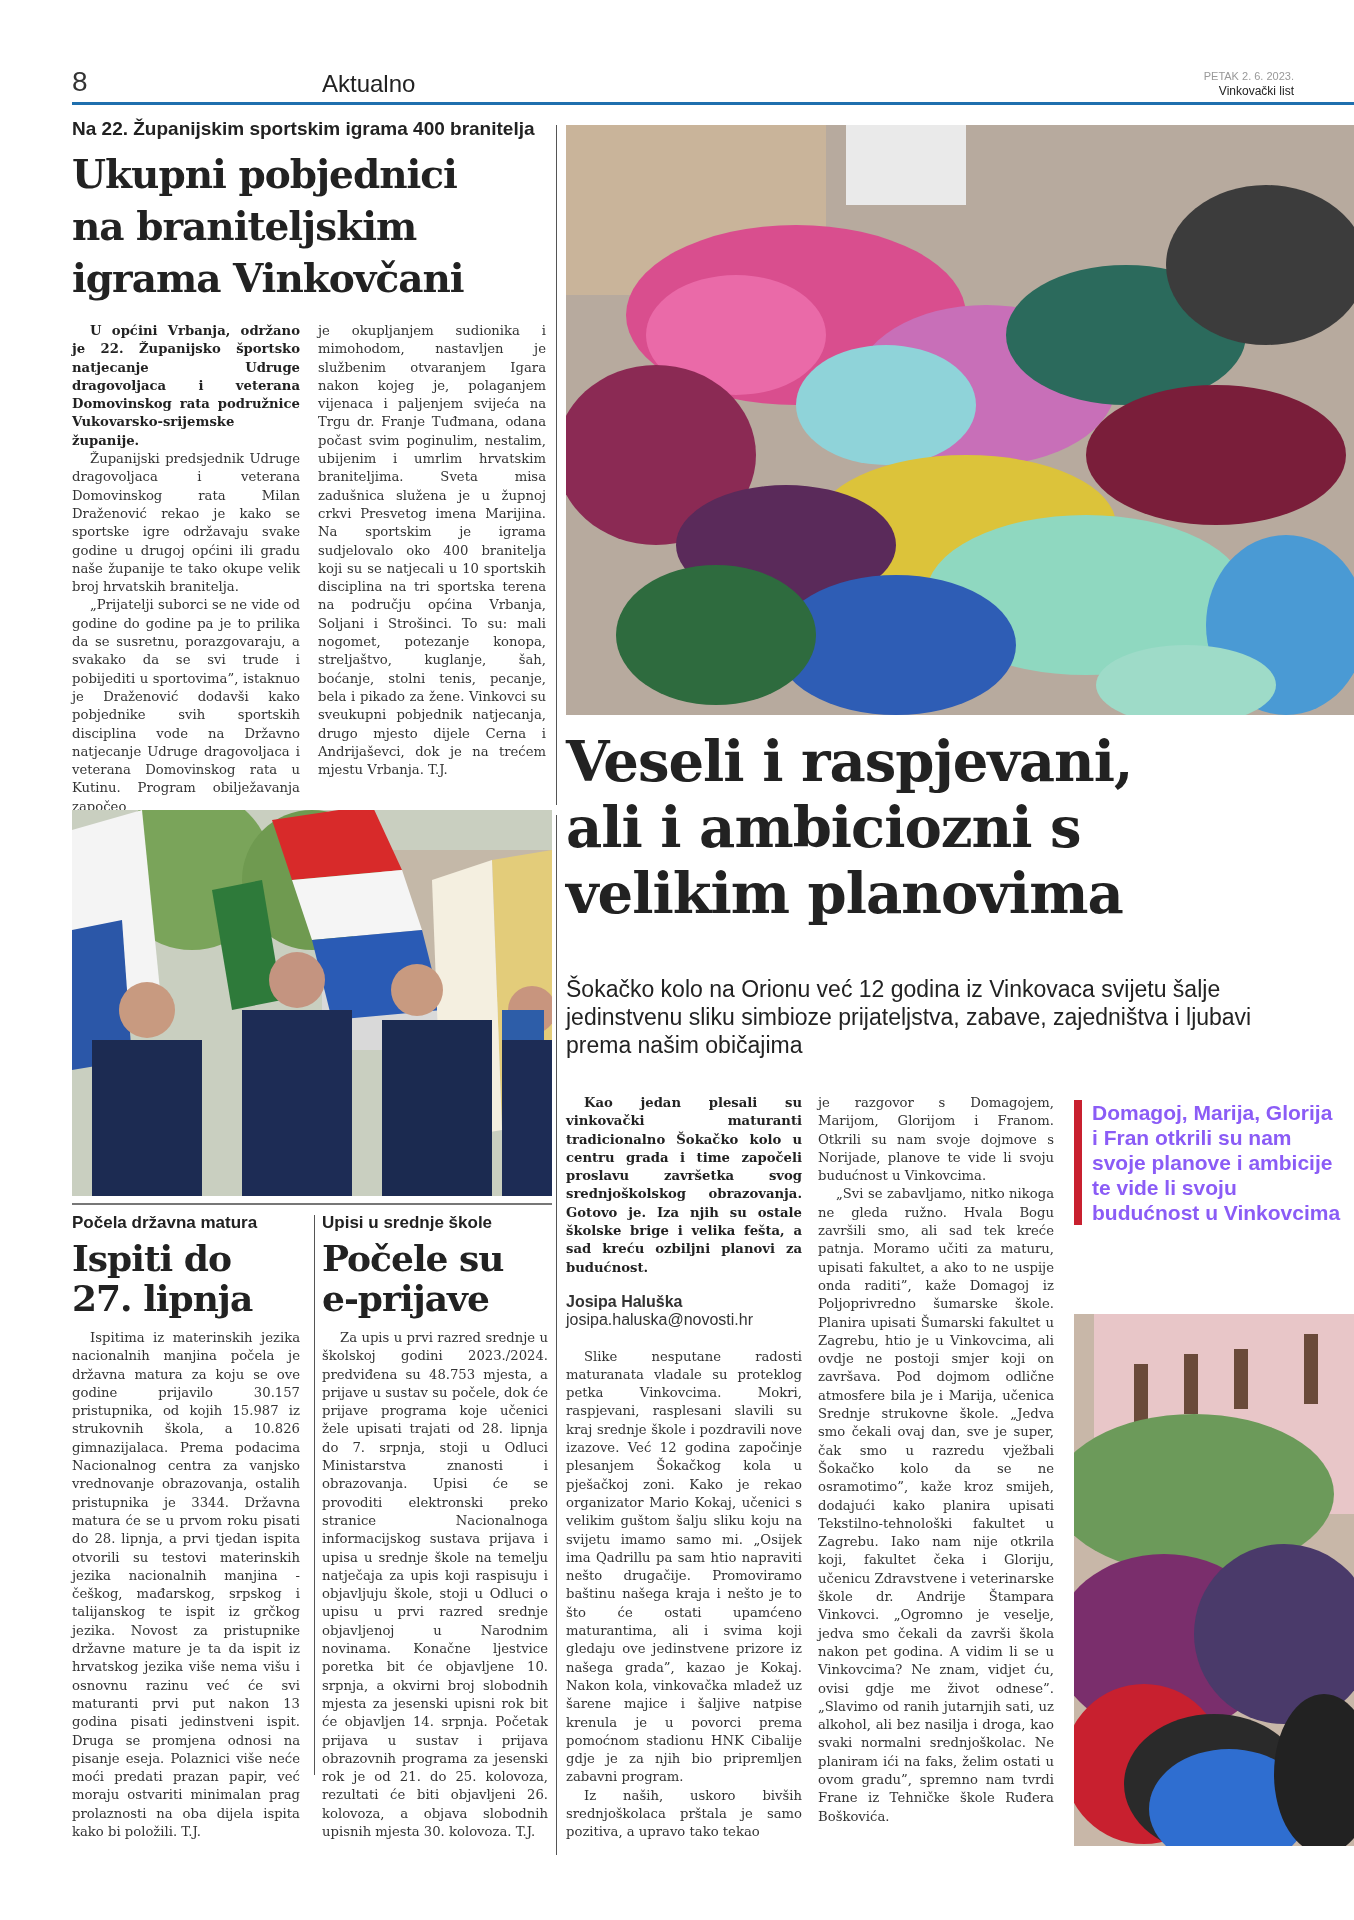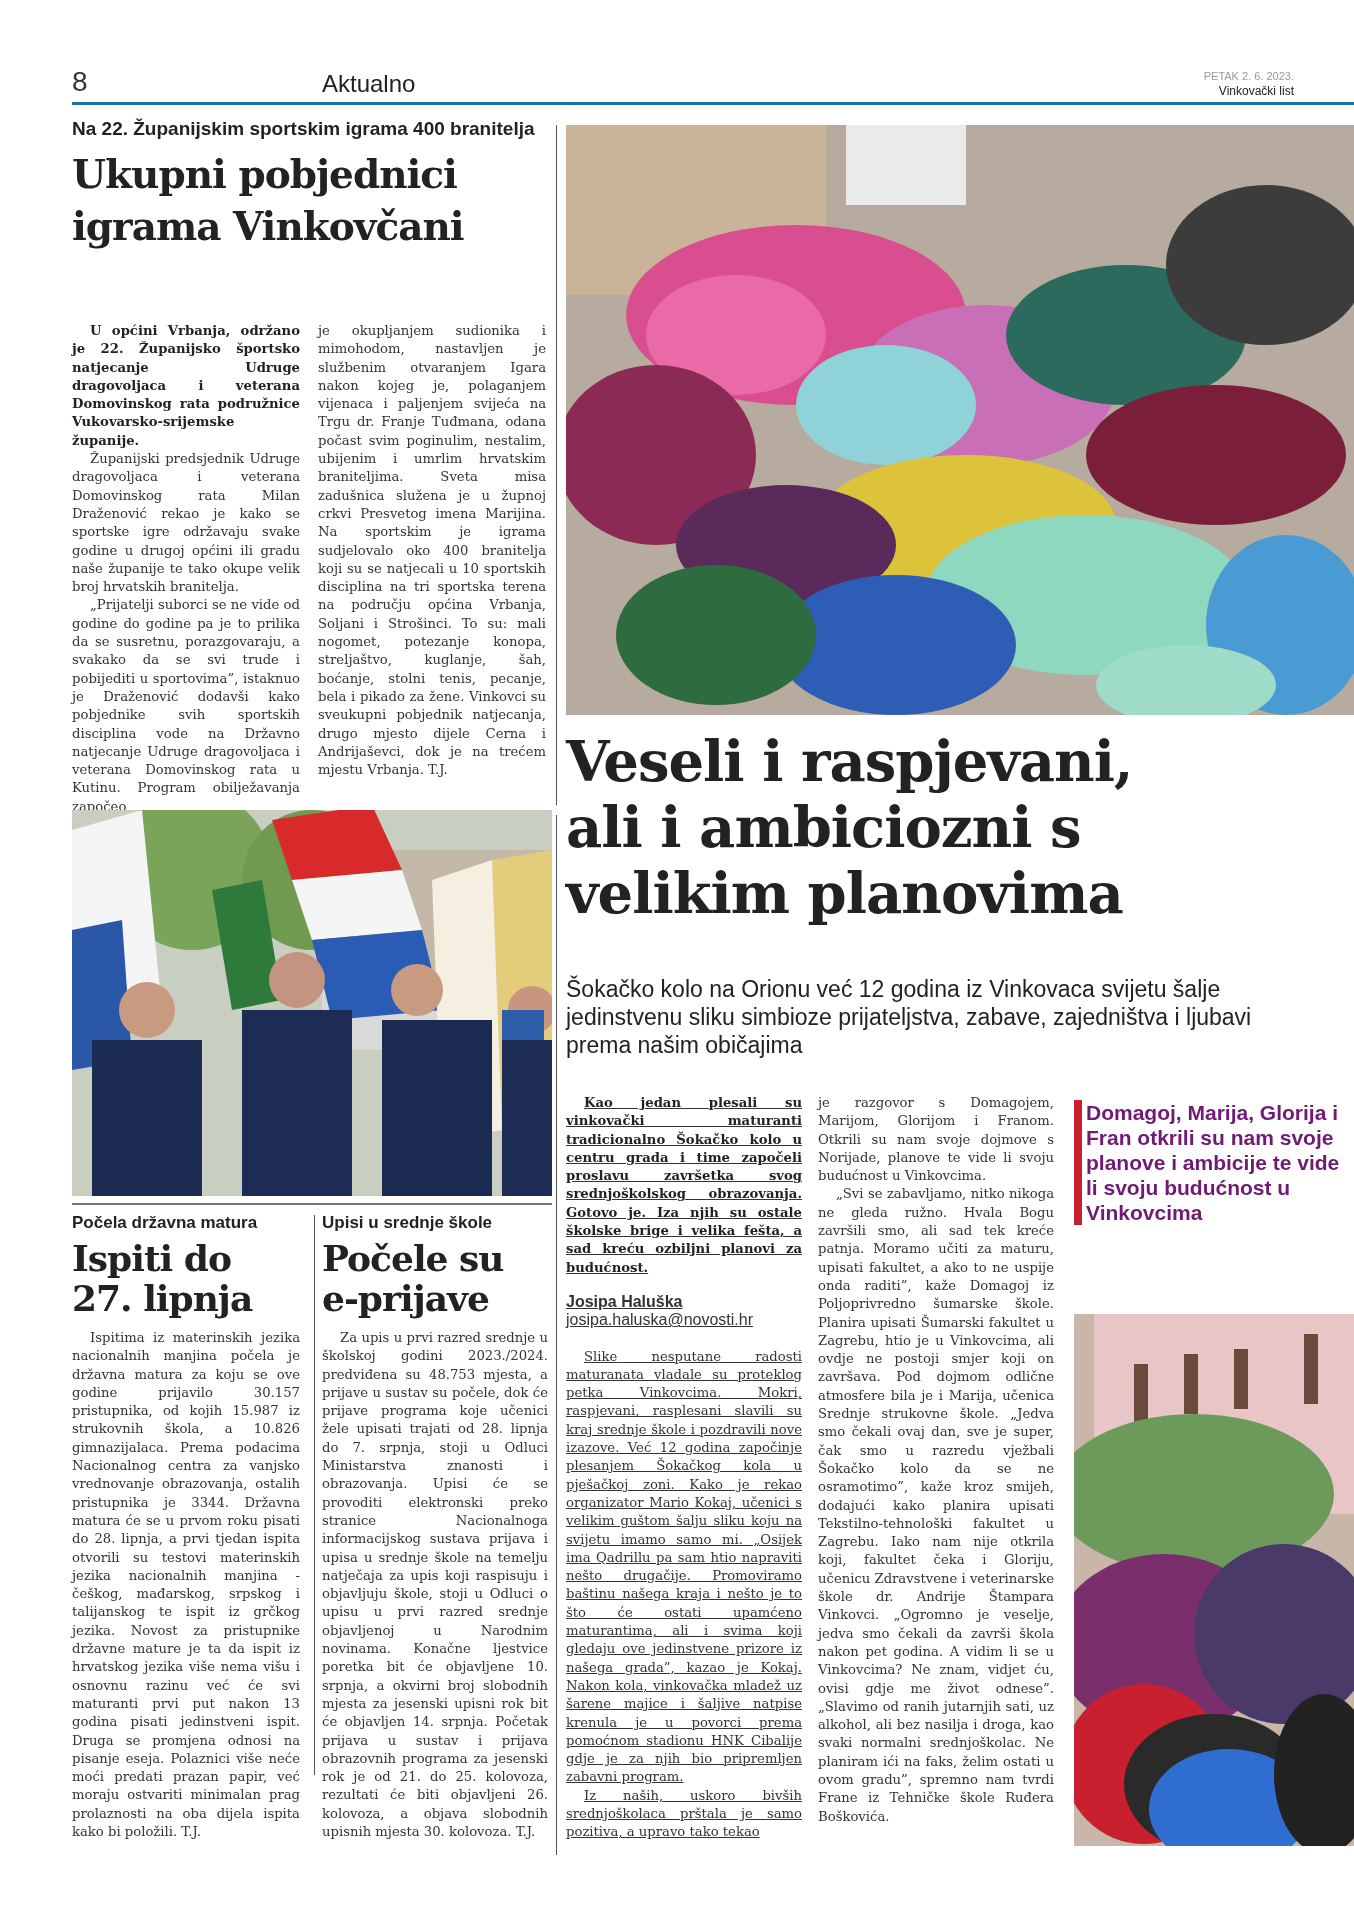--- a/index.html
+++ b/index.html
@@ -12,34 +12,35 @@
   .hdr-line { left: 72px; top: 102px; width: 1282px; height: 3px; background: #1f6fae; }
   .kicker { font-family: "Liberation Sans", sans-serif; font-weight: bold; color: #222; }
   .headline { font-family: "DejaVu Serif", serif; font-weight: bold; color: #222; letter-spacing: -1px; }
   .col { font-family: "DejaVu Serif", serif; font-size: 13.2px; line-height: 18.3px; text-align: justify; color: #333; }
   .col p { text-indent: 18px; }
   .col p.lead { font-weight: bold; color: #222; }
   .vrule { width: 1px; background: #555; }
   .photo { overflow: hidden; }
   .byline { font-family: "Liberation Sans", sans-serif; font-weight: bold; font-size: 16px; }
   .email { font-family: "Liberation Sans", sans-serif; font-size: 16px; }
-  .pullquote { border-left: 8px solid #c8202f; padding-left: 4px; font-family: "Liberation Sans", sans-serif; font-weight: bold; color: #701a75; font-size: 21px; line-height: 25px; }
+  .pullquote { border-left: 8px solid #c8202f; padding-left: 10px; font-family: "Liberation Sans", sans-serif; font-weight: bold; color: #8b5cf6; font-size: 21px; line-height: 25px; }
 </style>
 </head>
 <body>
 
 <div class="abs hdr-num">8</div>
 <div class="abs hdr-sec">Aktualno</div>
 <div class="abs hdr-date">PETAK 2. 6. 2023.</div>
 <div class="abs hdr-pub">Vinkovački list</div>
 <div class="abs hdr-line"></div>
 
 <div class="abs kicker" style="left:72px;top:118px;font-size:19px;text-align:center;">Na 22. Županijskim sportskim igrama 400 branitelja</div>
 <div class="abs headline" style="left:72px;top:148px;width:480px;font-size:39px;line-height:52px;">
   <div>Ukupni pobjednici</div>
+  <div>na braniteljskim</div>
   <div>igrama Vinkovčani</div>
 </div>
 <div class="abs col" style="left:72px;top:322px;width:228px;">
   <p class="lead">U općini Vrbanja, održano je 22. Županijsko športsko natjecanje Udruge dragovoljaca i veterana Domovinskog rata podružnice Vukovarsko-srijemske županije.</p>
   <p>Županijski predsjednik Udruge dragovoljaca i veterana Domovinskog rata Milan Draženović rekao je kako se sportske igre održavaju svake godine u drugoj općini ili gradu naše županije te tako okupe velik broj hrvatskih branitelja.</p>
   <p>„Prijatelji suborci se ne vide od godine do godine pa je to prilika da se susretnu, porazgovaraju, a svakako da se svi trude i pobijediti u sportovima”, istaknuo je Draženović dodavši kako pobjednike svih sportskih disciplina vode na Državno natjecanje Udruge dragovoljaca i veterana Domovinskog rata u Kutinu. Program obilježavanja započeo</p>
 </div>
 <div class="abs col" style="left:318px;top:322px;width:228px;">
   <p style="text-indent:0">je okupljanjem sudionika i mimohodom, nastavljen je službenim otvaranjem Igara nakon kojeg je, polaganjem vijenaca i paljenjem svijeća na Trgu dr. Franje Tuđmana, odana počast svim poginulim, nestalim, ubijenim i umrlim hrvatskim braniteljima. Sveta misa zadušnica služena je u župnoj crkvi Presvetog imena Marijina. Na sportskim je igrama sudjelovalo oko 400 branitelja koji su se natjecali u 10 sportskih disciplina na tri sportska terena na području općina Vrbanja, Soljani i Strošinci. To su: mali nogomet, potezanje konopa, streljaštvo, kuglanje, šah, boćanje, stolni tenis, pecanje, bela i pikado za žene. Vinkovci su sveukupni pobjednik natjecanja, drugo mjesto dijele Cerna i Andrijaševci, dok je na trećem mjestu Vrbanja. T.J.</p>
 </div>
@@ -118,21 +119,21 @@
   </svg>
 </div>
 
 <div class="abs headline" style="left:566px;top:728px;width:788px;font-size:56px;line-height:66px;">
   <div>Veseli i raspjevani,</div>
   <div>ali i ambiciozni s</div>
   <div>velikim planovima</div>
 </div>
 <div class="abs" style="left:566px;top:975px;width:700px;font-family:'Liberation Sans',sans-serif;font-size:23px;line-height:28px;color:#222;">Šokačko kolo na Orionu već 12 godina iz Vinkovaca svijetu šalje jedinstvenu sliku simbioze prijateljstva, zabave, zajedništva i ljubavi prema našim običajima</div>
 
-<div class="abs col" style="left:566px;top:1094px;width:236px;text-decoration:underline;">
+<div class="abs col" style="left:566px;top:1094px;width:236px;">
   <p class="lead">Kao jedan plesali su vinkovački maturanti tradicionalno Šokačko kolo u centru grada i time započeli proslavu završetka svog srednjoškolskog obrazovanja. Gotovo je. Iza njih su ostale školske brige i velika fešta, a sad kreću ozbiljni planovi za budućnost.</p>
   <div style="height:16px"></div>
   <div class="byline">Josipa Haluška</div>
   <div class="email">josipa.haluska@novosti.hr</div>
   <div style="height:18px"></div>
   <p>Slike nesputane radosti maturanata vladale su proteklog petka Vinkovcima. Mokri, raspjevani, rasplesani slavili su kraj srednje škole i pozdravili nove izazove. Već 12 godina započinje plesanjem Šokačkog kola u pješačkoj zoni. Kako je rekao organizator Mario Kokaj, učenici s velikim guštom šalju sliku koju na svijetu imamo samo mi. „Osijek ima Qadrillu pa sam htio napraviti nešto drugačije. Promoviramo baštinu našega kraja i nešto je to što će ostati upamćeno maturantima, ali i svima koji gledaju ove jedinstvene prizore iz našega grada”, kazao je Kokaj. Nakon kola, vinkovačka mladež uz šarene majice i šaljive natpise krenula je u povorci prema pomoćnom stadionu HNK Cibalije gdje je za njih bio pripremljen zabavni program.</p>
   <p>Iz naših, uskoro bivših srednjoškolaca prštala je samo pozitiva, a upravo tako tekao</p>
 </div>
 
 <div class="abs col" style="left:818px;top:1094px;width:236px;">

